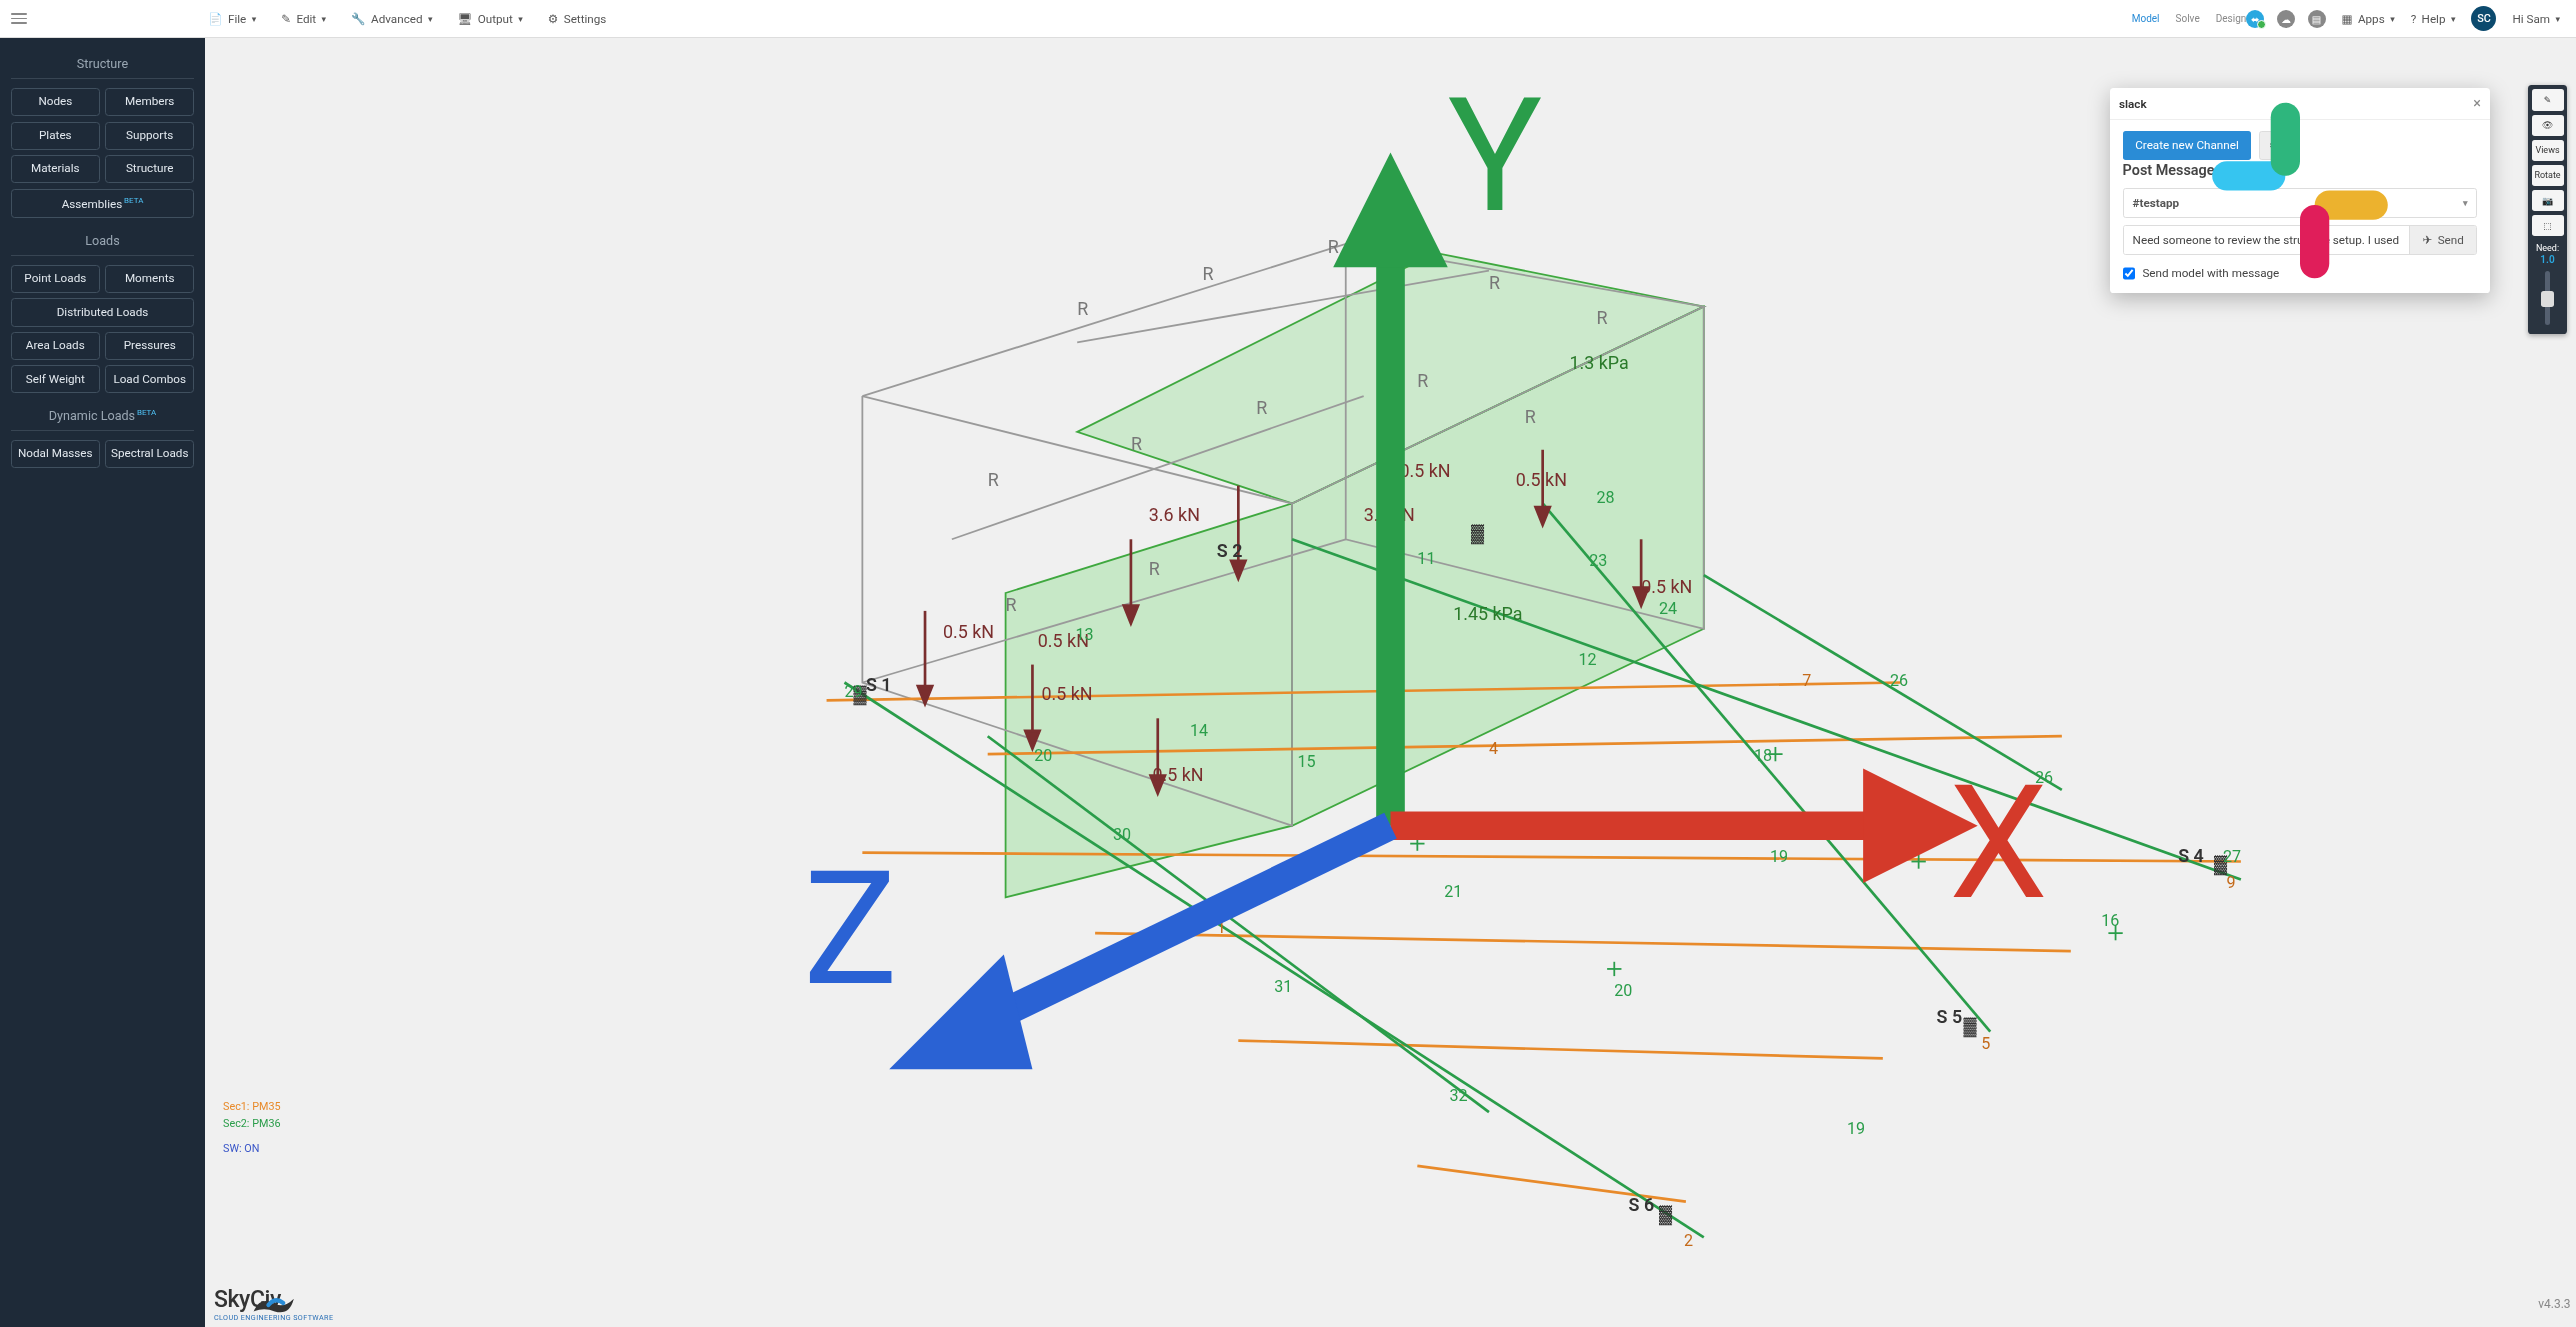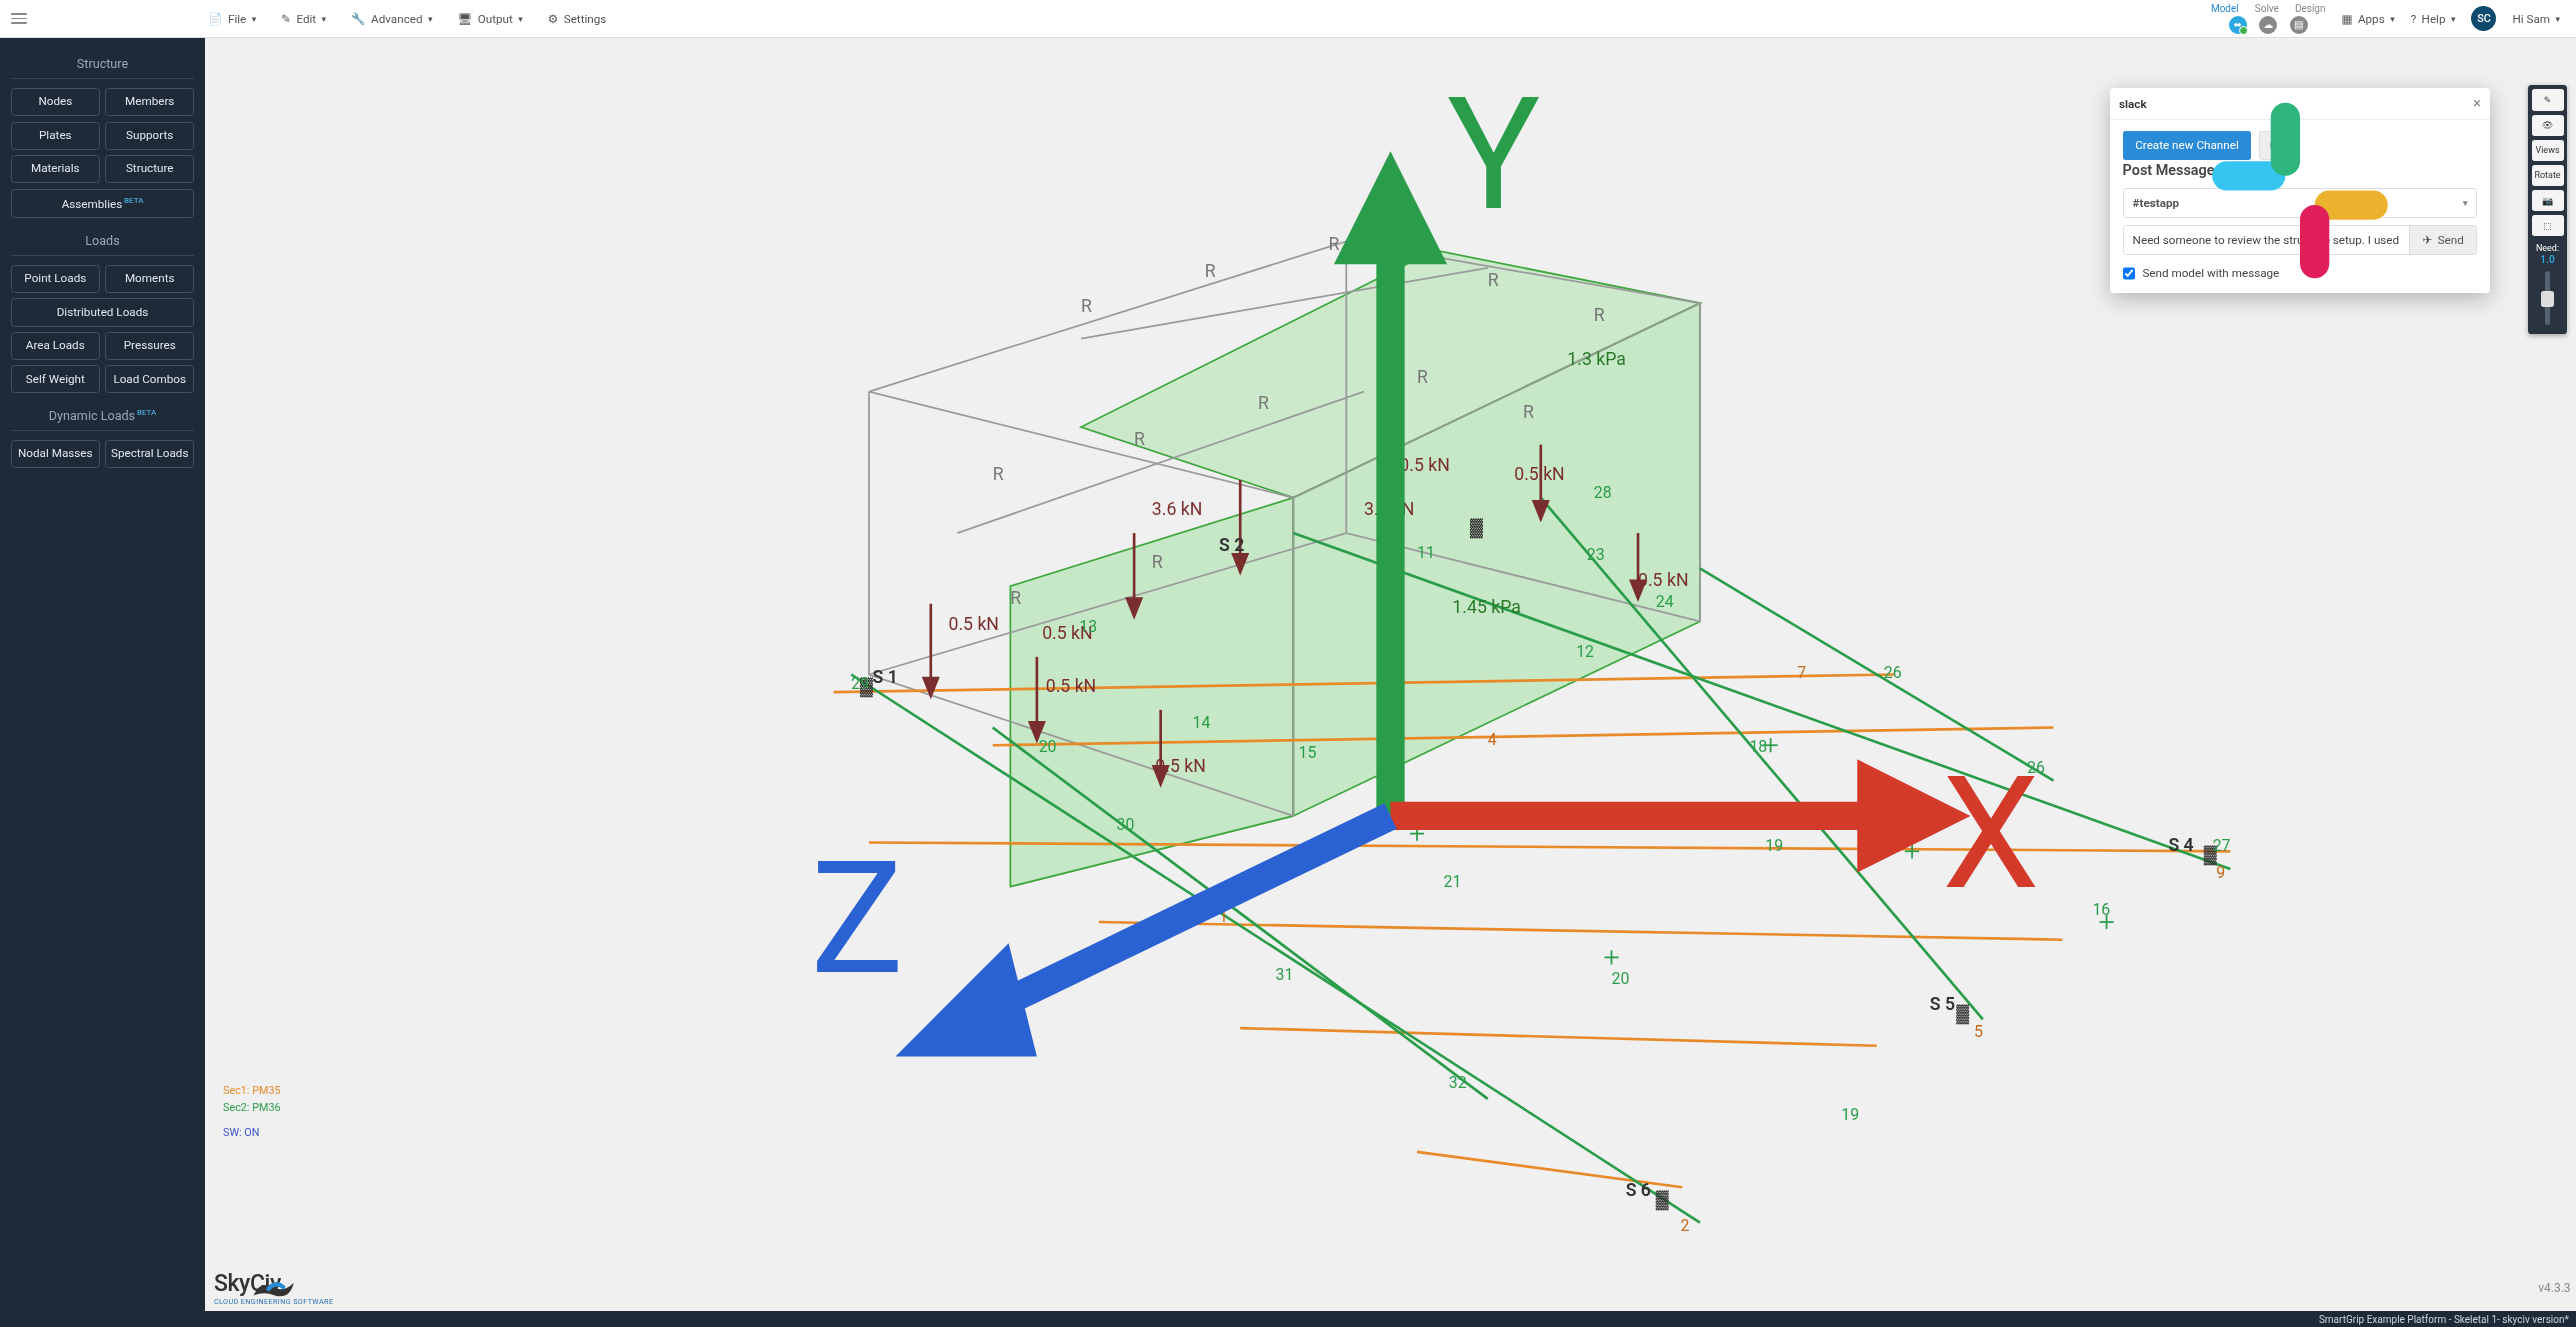--- a/index.html
+++ b/index.html
@@ -11,21 +11,21 @@
 .topbar { height: 38px; background: #fff; border-bottom: 0.9px solid #ddd; display: flex; align-items: stretch; font-size: 11.7px; color: #555; }
 .topbar .hamburger { width: 38px; display: flex; align-items: center; justify-content: center; cursor: pointer; }
 .hamburger-lines { width: 16px; height: 10.8px; display: flex; flex-direction: column; justify-content: space-between; }
 .hamburger-lines span { display: block; height: 1.8px; background: #888; border-radius: 0.9px; }
 .topbar .spacer-left { width: 170px; }
 .menu-items { display: flex; align-items: center; gap: 25px; }
 .menu-item { display: flex; align-items: center; gap: 5.4px; cursor: pointer; color: #555; }
 .menu-item .caret { font-size: 9px; }
 .topbar .flexgrow { flex: 1; }
 .topbar-right { display: flex; align-items: center; gap: 16px; padding-right: 16px; }
-.mode-tabs { display: flex; flex-direction: column; align-items: center; gap: 0; }
+.mode-tabs { display: flex; align-items: center; gap: 0; }
 .mode-labels { display: flex; gap: 16px; font-size: 10px; color: #888; }
 .mode-labels .active { color: #2a8cd6; }
 .mode-icons { display: flex; gap: 12.6px; margin-top: 1.8px; }
 .mode-icon { width: 18px; height: 18px; border-radius: 50%; display: flex; align-items: center; justify-content: center; font-size: 10px; }
 .mode-icon.blue { background: #2aa8e0; color: #fff; position: relative; }
 .mode-icon.blue::after { content: ''; position: absolute; bottom: -0.9px; right: -1.8px; width: 7.2px; height: 7.2px; background: #3fb34f; border-radius: 50%; border: 0.9px solid #fff; }
 .mode-icon.gray { background: #888; color: #fff; }
 .avatar { width: 25px; height: 25px; border-radius: 50%; background: #0c4a6e; color: #fff; display: flex; align-items: center; justify-content: center; font-size: 10.8px; font-weight: 500; }
 
 
@@ -451,18 +451,15 @@
           <label class="slack-check">
             <input type="checkbox" checked="" style="">
             <span>Send model with message</span>
           </label>
         </div>
       </div>
 
     </div>
   </div>
 
-  <div class="statusbar">
-    <span>SmartGrip Example Platform - Skeletal 1- skyciv version*</span>
-  </div>
 
 </div>
 
 
 </body></html>

